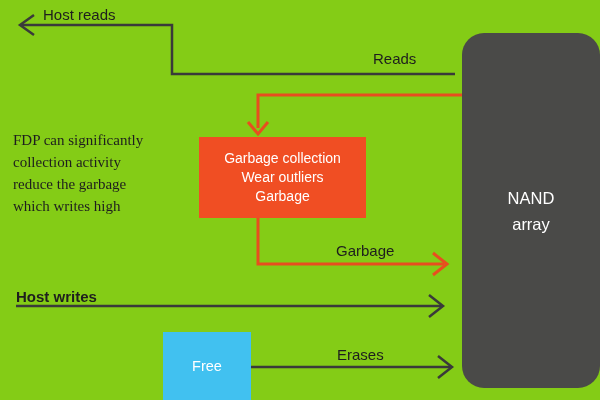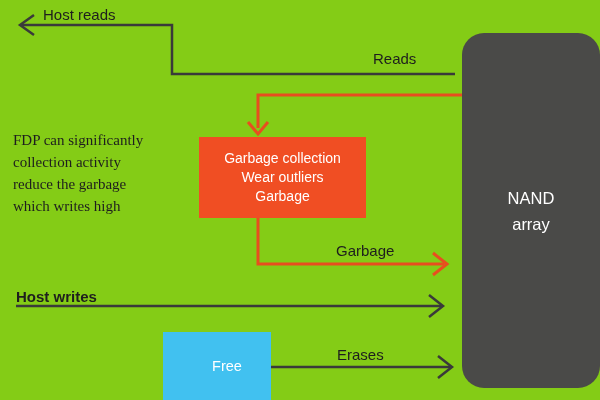--- a/index.html
+++ b/index.html
@@ -57,21 +57,20 @@
     margin-left: 24px;
   }
   .free-box {
     left: 163px;
     top: 332px;
     width: 88px;
     height: 68px;
     background: #41c1f0;
     font-size: 14.5px;
     line-height: 21px;
-    padding-left: 20px;
   }
   .nand-box {
     left: 462px;
     top: 33px;
     width: 138px;
     height: 355px;
     background: #4a4a48;
     font-size: 16.5px;
     line-height: 26px;
     border-radius: 22px;

